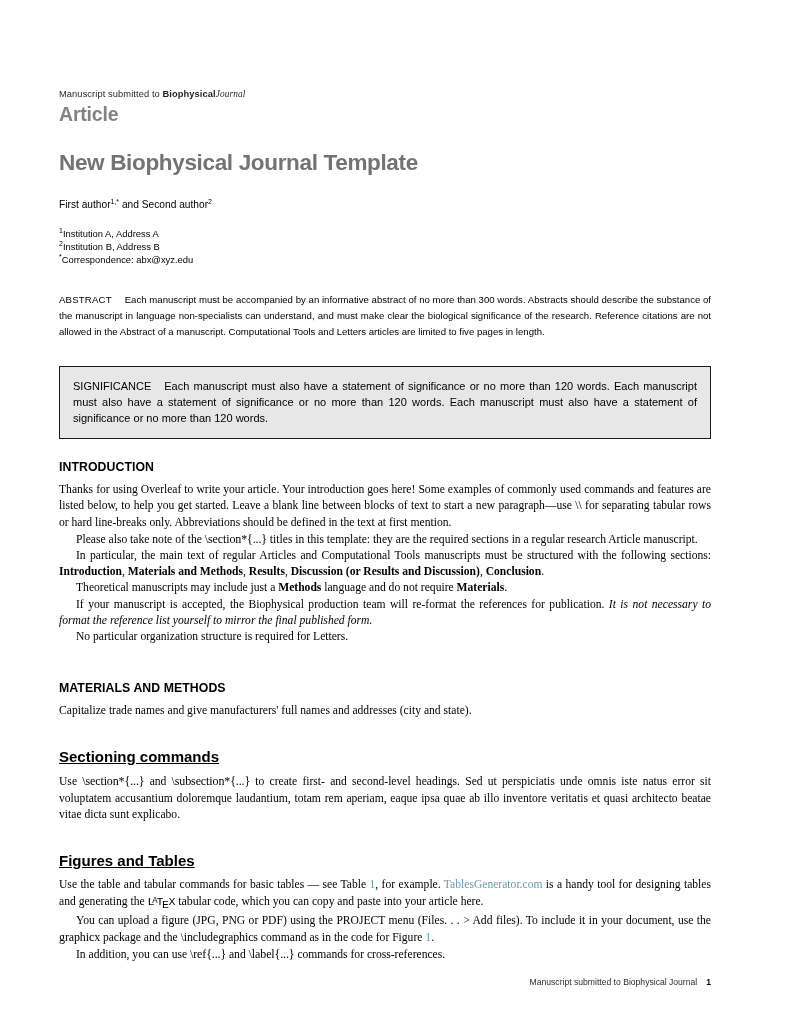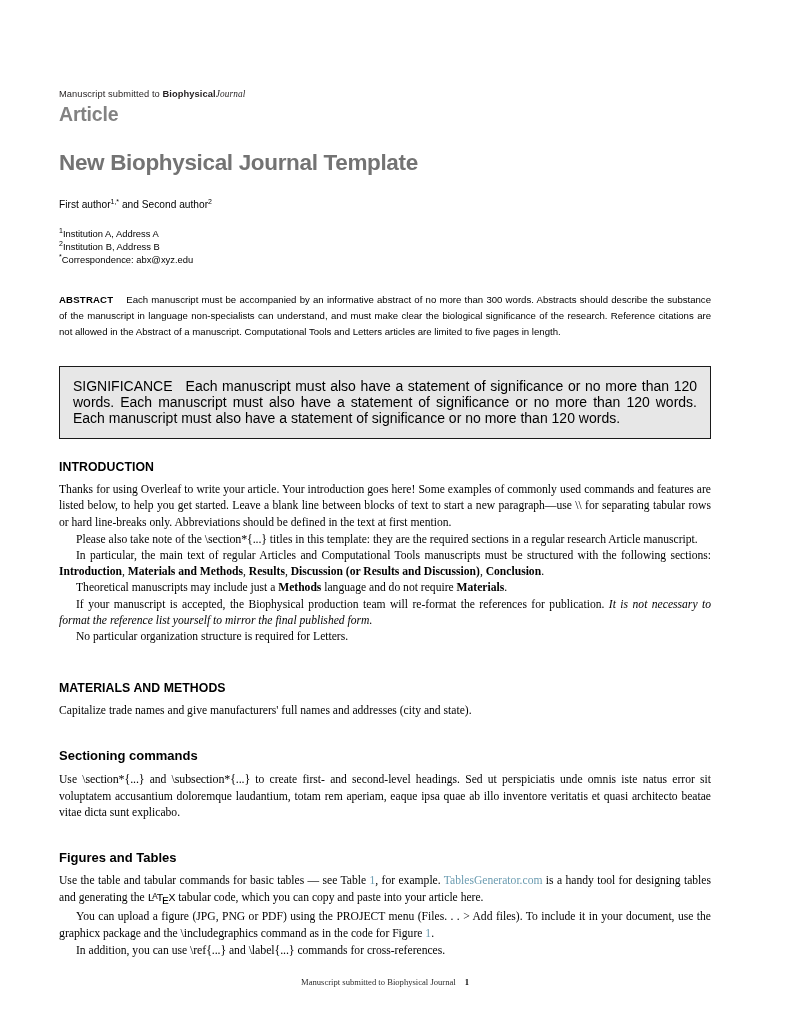--- a/index.html
+++ b/index.html
@@ -89,62 +89,62 @@
   .abstract {
     font-family: "Liberation Sans", sans-serif;
     font-size: 9.6px;
     line-height: 16.1px;
     text-align: justify;
     margin-top: 25px;
     color: #000;
   }
   .abstract .lbl {
     letter-spacing: 0.02em;
-    font-weight: bold;
   }
   .abstract .gap { display: inline-block; width: 13px; }
 
   
   .significance {
     margin-top: 26px;
     background: #e7e7e7;
     border: 1.1px solid #1a1a1a;
     padding: 11px 13px 12px 13px;
     box-sizing: border-box;
     width: 652px;
   }
   .significance p {
     margin: 0;
     font-family: "Liberation Sans", sans-serif;
-    font-size: 14px;
+    font-size: 11px;
     line-height: 16.1px;
     text-align: justify;
     color: #000;
   }
   .significance .gap { display: inline-block; width: 13px; }
 
   
   h1.sec {
     font-family: "Liberation Sans", sans-serif;
     font-size: 12.3px;
     font-weight: bold;
     margin: 0;
     padding: 0;
     letter-spacing: 0.005em;
     color: #000;
   }
   .sec-wrap { margin-top: 21px; }
   .sec-wrap.tight { margin-top: 36px; }
   h2.subsec {
     font-family: "Liberation Sans", sans-serif;
-    font-size: 13px;
+    font-size: 15px;
     font-weight: bold;
     margin: 0;
     padding: 0;
     color: #000;
+    text-decoration: underline;
   }
   .subsec-wrap { margin-top: 29px; }
 
   
   p.body {
     font-family: "Liberation Serif", serif;
     font-size: 11.6px;
     line-height: 16.2px;
     text-align: justify;
     margin: 0;
@@ -171,22 +171,22 @@
   }
   .latex .a { font-size: 9px; vertical-align: 0.22em; margin-left: -0.26em; margin-right: -0.12em; }
   .latex .e { vertical-align: -0.22em; margin-left: -0.12em; margin-right: -0.05em; }
 
   
   .footer {
     position: absolute;
     left: 59px;
     top: 977px;
     width: 652px;
-    text-align: center;
-    font-family: Liberation Serif, serif;
+    text-align: right;
+    font-family: Liberation Sans, sans-serif;
     font-size: 8.6px;
     color: #2b2b2b;
   }
   .footer .pg {
     font-weight: bold;
     margin-left: 9px;
     color: #000;
   }
 </style>
 </head>

